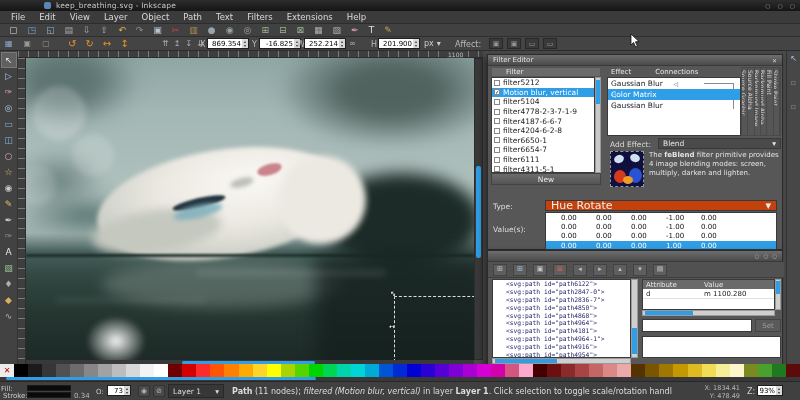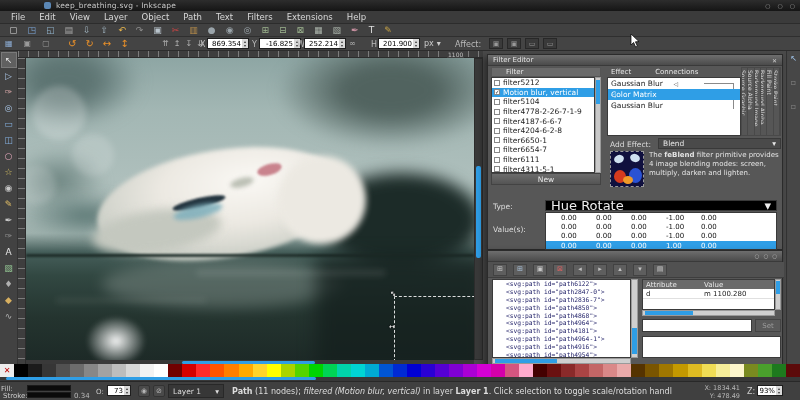--- a/index.html
+++ b/index.html
@@ -138,22 +138,22 @@
 .jar1{left:3px;top:3px;width:10px;height:8px;background:#cfe0f0;transform:rotate(-20deg);border-radius:2px}
 .jar2{left:19px;top:2px;width:10px;height:8px;background:#cfe0f0;transform:rotate(20deg);border-radius:2px}
 .blobr{left:3px;top:18px;width:12px;height:13px;background:#d43a1e}
 .blobb{left:18px;top:16px;width:13px;height:15px;background:#2a52d4}
 .blobo{left:12px;top:24px;width:10px;height:8px;background:#f09a28}
 #desc-text{position:absolute;left:161px;top:96px;width:132px;font-size:7px;line-height:1.32;color:#e4e4e4}
 #fp-tabs{position:absolute;left:0;top:134px;width:296px;height:11px;display:flex;background:#4c4c4c;border-top:1px solid #3a3a3a}
 .fp-tab{padding:0 8px;font-size:7.5px;color:#c2c2c2;display:flex;align-items:center;border-right:1px solid #3e3e3e}
 .fp-tab.active{background:#6d6d6d;color:#fff;box-shadow:inset 0 2px 0 #2f9ee6}
 #type-label{position:absolute;left:5px;top:147px;font-size:7.5px;color:#ddd}
-#type-dd{position:absolute;left:57px;top:145px;width:232px;height:11px;background:#000000;border:1px solid #393939;
-  color:#eee;font-size:13px;display:flex;align-items:center;justify-content:space-between;padding:0 5px}
+#type-dd{position:absolute;left:57px;top:145px;width:232px;height:11px;background:#c2410c;border:1px solid #393939;
+  color:#eee;font-size:11px;display:flex;align-items:center;justify-content:space-between;padding:0 5px}
 #values-label{position:absolute;left:5px;top:170px;font-size:7.5px;color:#ddd}
 #matrix-box{position:absolute;left:57px;top:157px;width:232px;height:38px;background:#fff;border:1px solid #393939;
   font-size:7px;color:#111;overflow:hidden}
 .mrow{height:9.4px;display:flex;align-items:center;padding-left:15px}
 .mrow.sel{background:#2f9ee6;color:#fff}
 .mcell{width:35px}
 
 
 #xml-panel{left:487px;top:250px;width:296px;height:123px}
 #xml-toolbar{position:absolute;left:0;top:11px;width:296px;height:16px;background:#515151;border-bottom:1px solid #3e3e3e;
@@ -412,21 +412,21 @@
         <div class="frow sel">
           <span class="fcheck">✓</span>
           <span class="flabel">Motion blur, vertical</span>
         </div>
         <div class="frow">
           <span class="fcheck"></span>
           <span class="flabel">filter5104</span>
         </div>
         <div class="frow">
           <span class="fcheck"></span>
-          <span class="flabel">filter4778-2-26-7-1-9</span>
+          <span class="flabel">filter4778-2-3-7-1-9</span>
         </div>
         <div class="frow">
           <span class="fcheck"></span>
           <span class="flabel">filter4187-6-6-7</span>
         </div>
         <div class="frow">
           <span class="fcheck"></span>
           <span class="flabel">filter4204-6-2-8</span>
         </div>
         <div class="frow">

